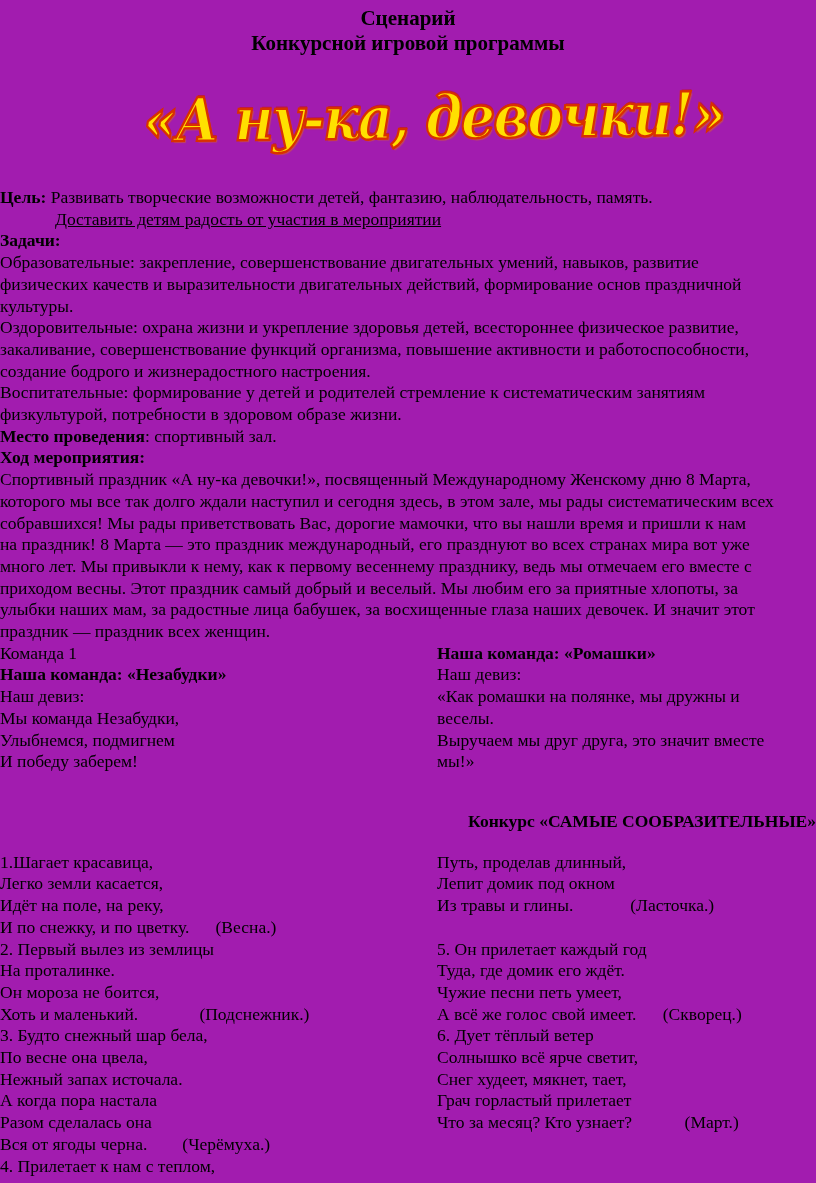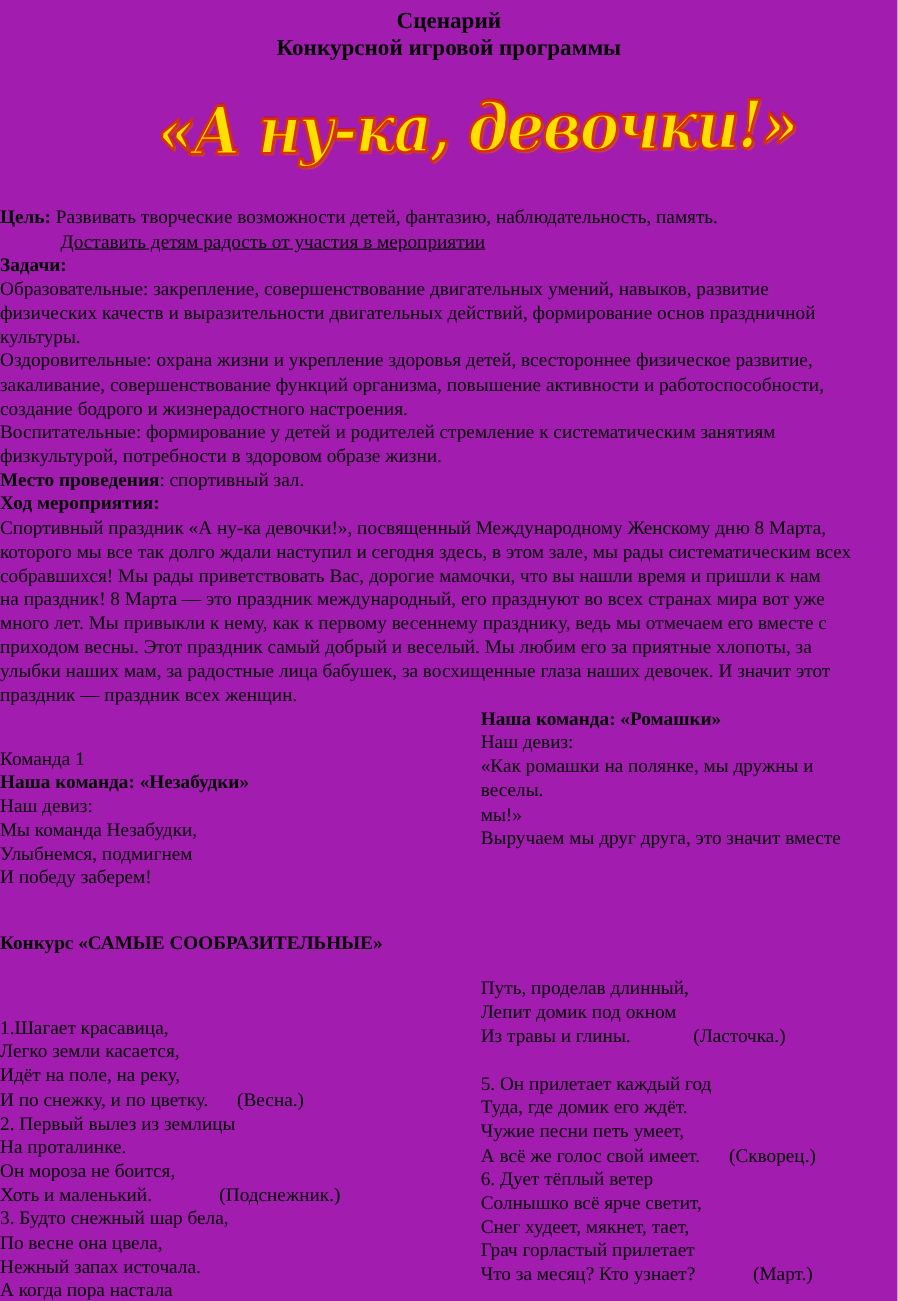--- a/index.html
+++ b/index.html
@@ -38,23 +38,23 @@
     color: var(--wordart-fill, #ffe000);
     -webkit-text-stroke: 2.4px var(--wordart-stroke, #d93000);
     text-shadow: 1px -2px 0 rgba(200,16,0,0.55), 2px 2px 1px rgba(230,120,0,0.45);
     transform: translateX(26px) scaleX(0.9) rotate(-0.6deg);
   }
   .body-block { margin-top: 12px; }
   .line { white-space: pre; min-height: 21.7px; }
   .indent { padding-left: 55px; text-decoration: underline; }
   .bold { font-weight: bold; }
   .columns { display: flex; }
-  .col-left { flex: 0 0 437px; width: 437px; margin-top: 36px; }
+  .col-left { flex: 0 0 437px; width: 437px; }
   .col-right { flex: 1 1 auto; }
-  .contest-heading { margin-top: 38px; font-weight: bold; }
+  .contest-heading { margin-top: 38px; font-weight: bold; text-align: right; }
   .riddles { margin-top: 19px; }
 </style>
 </head>
 <body>
 
 <div class="page">
 
   <div class="titles">
     <div>Сценарий</div>
     <div>Конкурсной игровой программы</div>
@@ -102,22 +102,22 @@
           <div class="line">Улыбнемся, подмигнем</div>
           <div class="line">И победу заберем!</div>
         </div>
     </div>
     <div class="col-right">
       <div class="line bold">Наша команда: «Ромашки»</div>
       <div class="line">Наш девиз:</div>
       <div>
           <div class="line">«Как ромашки на полянке, мы дружны и</div>
           <div class="line">веселы.</div>
+          <div class="line">Выручаем мы друг друга, это значит вместе</div>
           <div class="line">мы!»</div>
-          <div class="line">Выручаем мы друг друга, это значит вместе</div>
         </div>
     </div>
   </div>
 
   <div class="contest-heading line">Конкурс «САМЫЕ СООБРАЗИТЕЛЬНЫЕ»</div>
 
   <div class="columns riddles">
     <div class="col-left">
         <div class="line">1.Шагает красавица,</div>
         <div class="line">Легко земли касается,</div>

